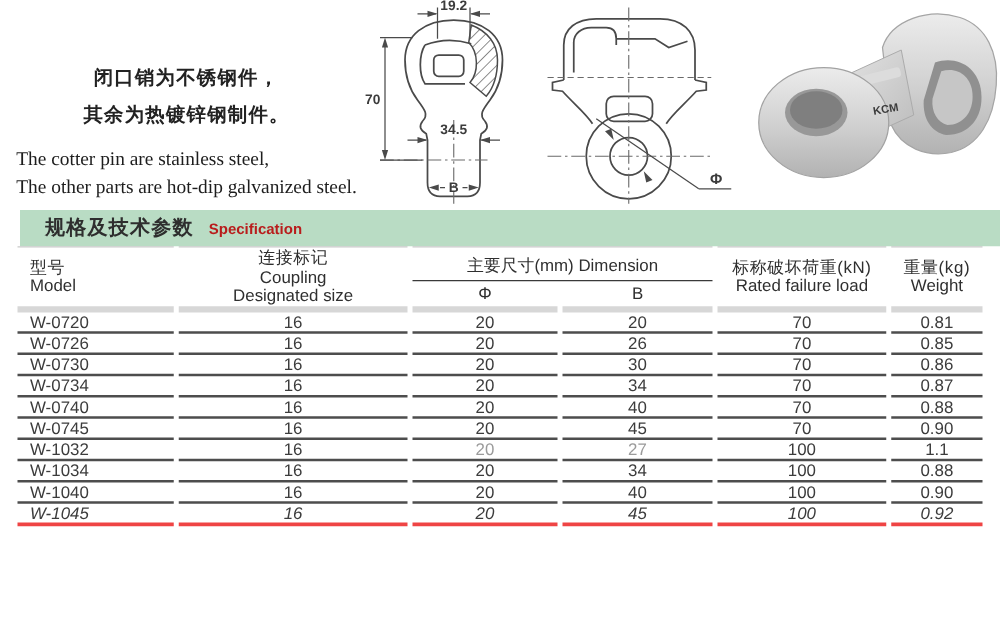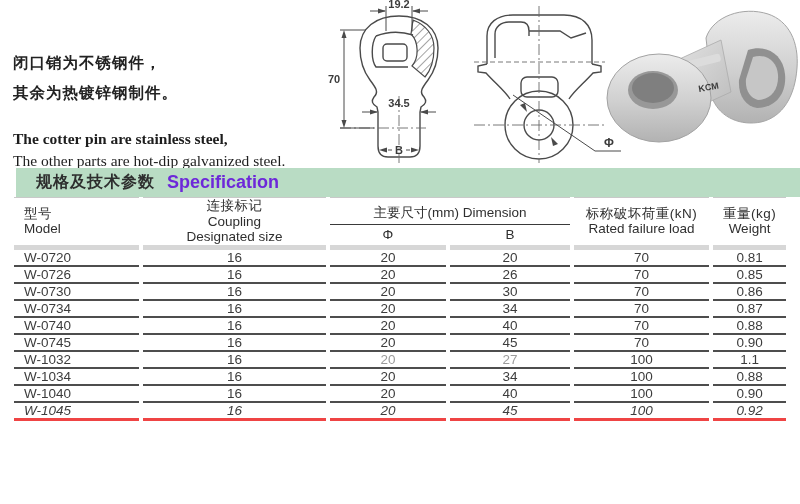--- a/index.html
+++ b/index.html
@@ -14,44 +14,44 @@
     color: #3c3c3c;
   }
 
   
   .top-section { position: relative; width: 800px; height: 167px; }
 
   .notes { position: absolute; left: 13px; top: 48px; }
   .notes .cn {
     font-family: "Liberation Serif", "DejaVu Serif", serif;
     font-size: 15.5px; font-weight: bold; color: #222;
-    line-height: 30px; letter-spacing: 1px; white-space: nowrap;
+    line-height: 30px; letter-spacing: 1px; white-space: nowrap; text-align: center;
   }
   .notes .en {
     font-family: "Liberation Serif", "DejaVu Serif", serif;
     font-size: 15.5px; color: #1d1d1d; line-height: 22px; white-space: nowrap;
   }
-  .notes .en.first { margin-top: 20px; font-weight: bold; }
-
-  .drawing-wrap { position: absolute; left: 288px; top: 0; margin-left: 36px; }
+  .notes .en.first { margin-top: 9px; }
+
+  .drawing-wrap { position: absolute; left: 288px; top: 0; }
   .photo-wrap   { position: absolute; left: 603px; top: 0; }
 
   
   .section-bar {
     position: absolute; top: 168px; left: 16px;
     width: 800px; height: 29px;
     background: #b9dcc4;
     display: flex; align-items: center;
     padding-left: 20px;
   }
   .section-bar .cn {
     font-size: 16px; font-weight: bold; color: #2e2e2e; letter-spacing: 1px;
   }
   .section-bar .en {
-    font-size: 18px; font-weight: bold; color: #6d28d9; margin-left: 12px;
+    font-size: 12px; font-weight: bold; color: #b91c1c; margin-left: 12px;
   }
 
   
   .table-wrap { position: absolute; top: 197px; left: 10px; width: 780px; }
   table.spec {
     width: 780px;
     border-collapse: separate;
     border-spacing: 4px 0;
     table-layout: fixed;
     font-size: 13.5px;

